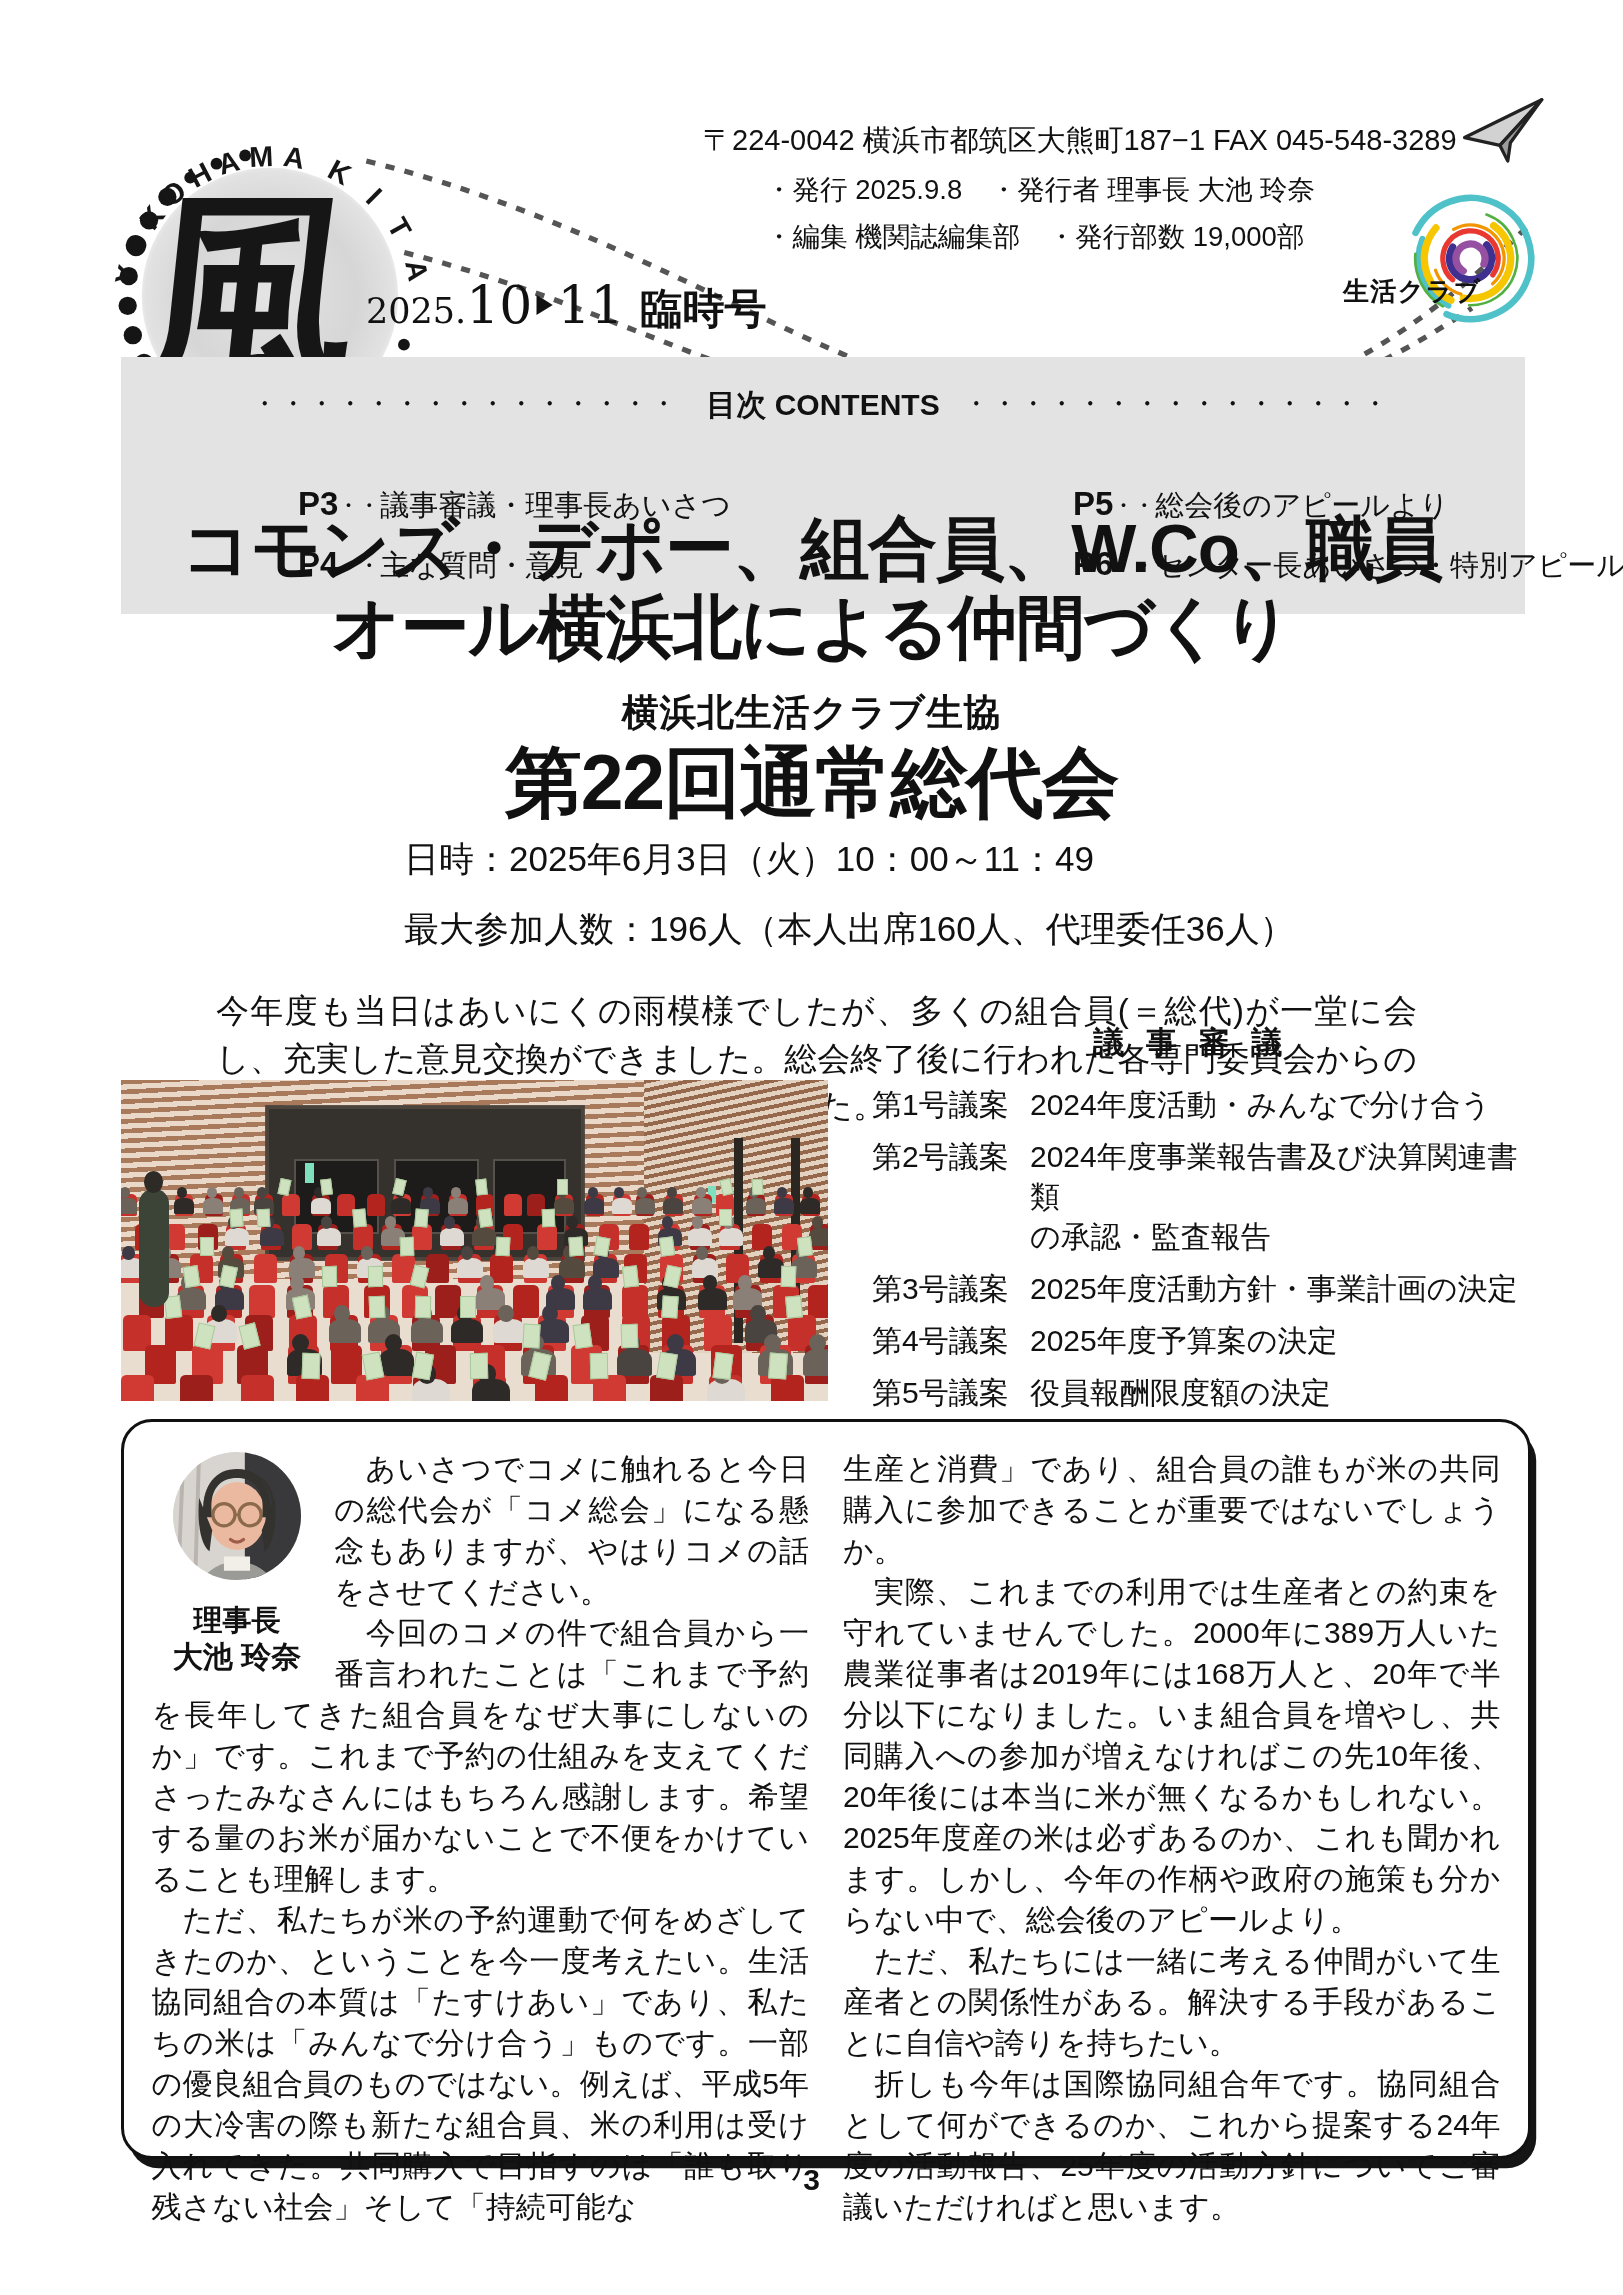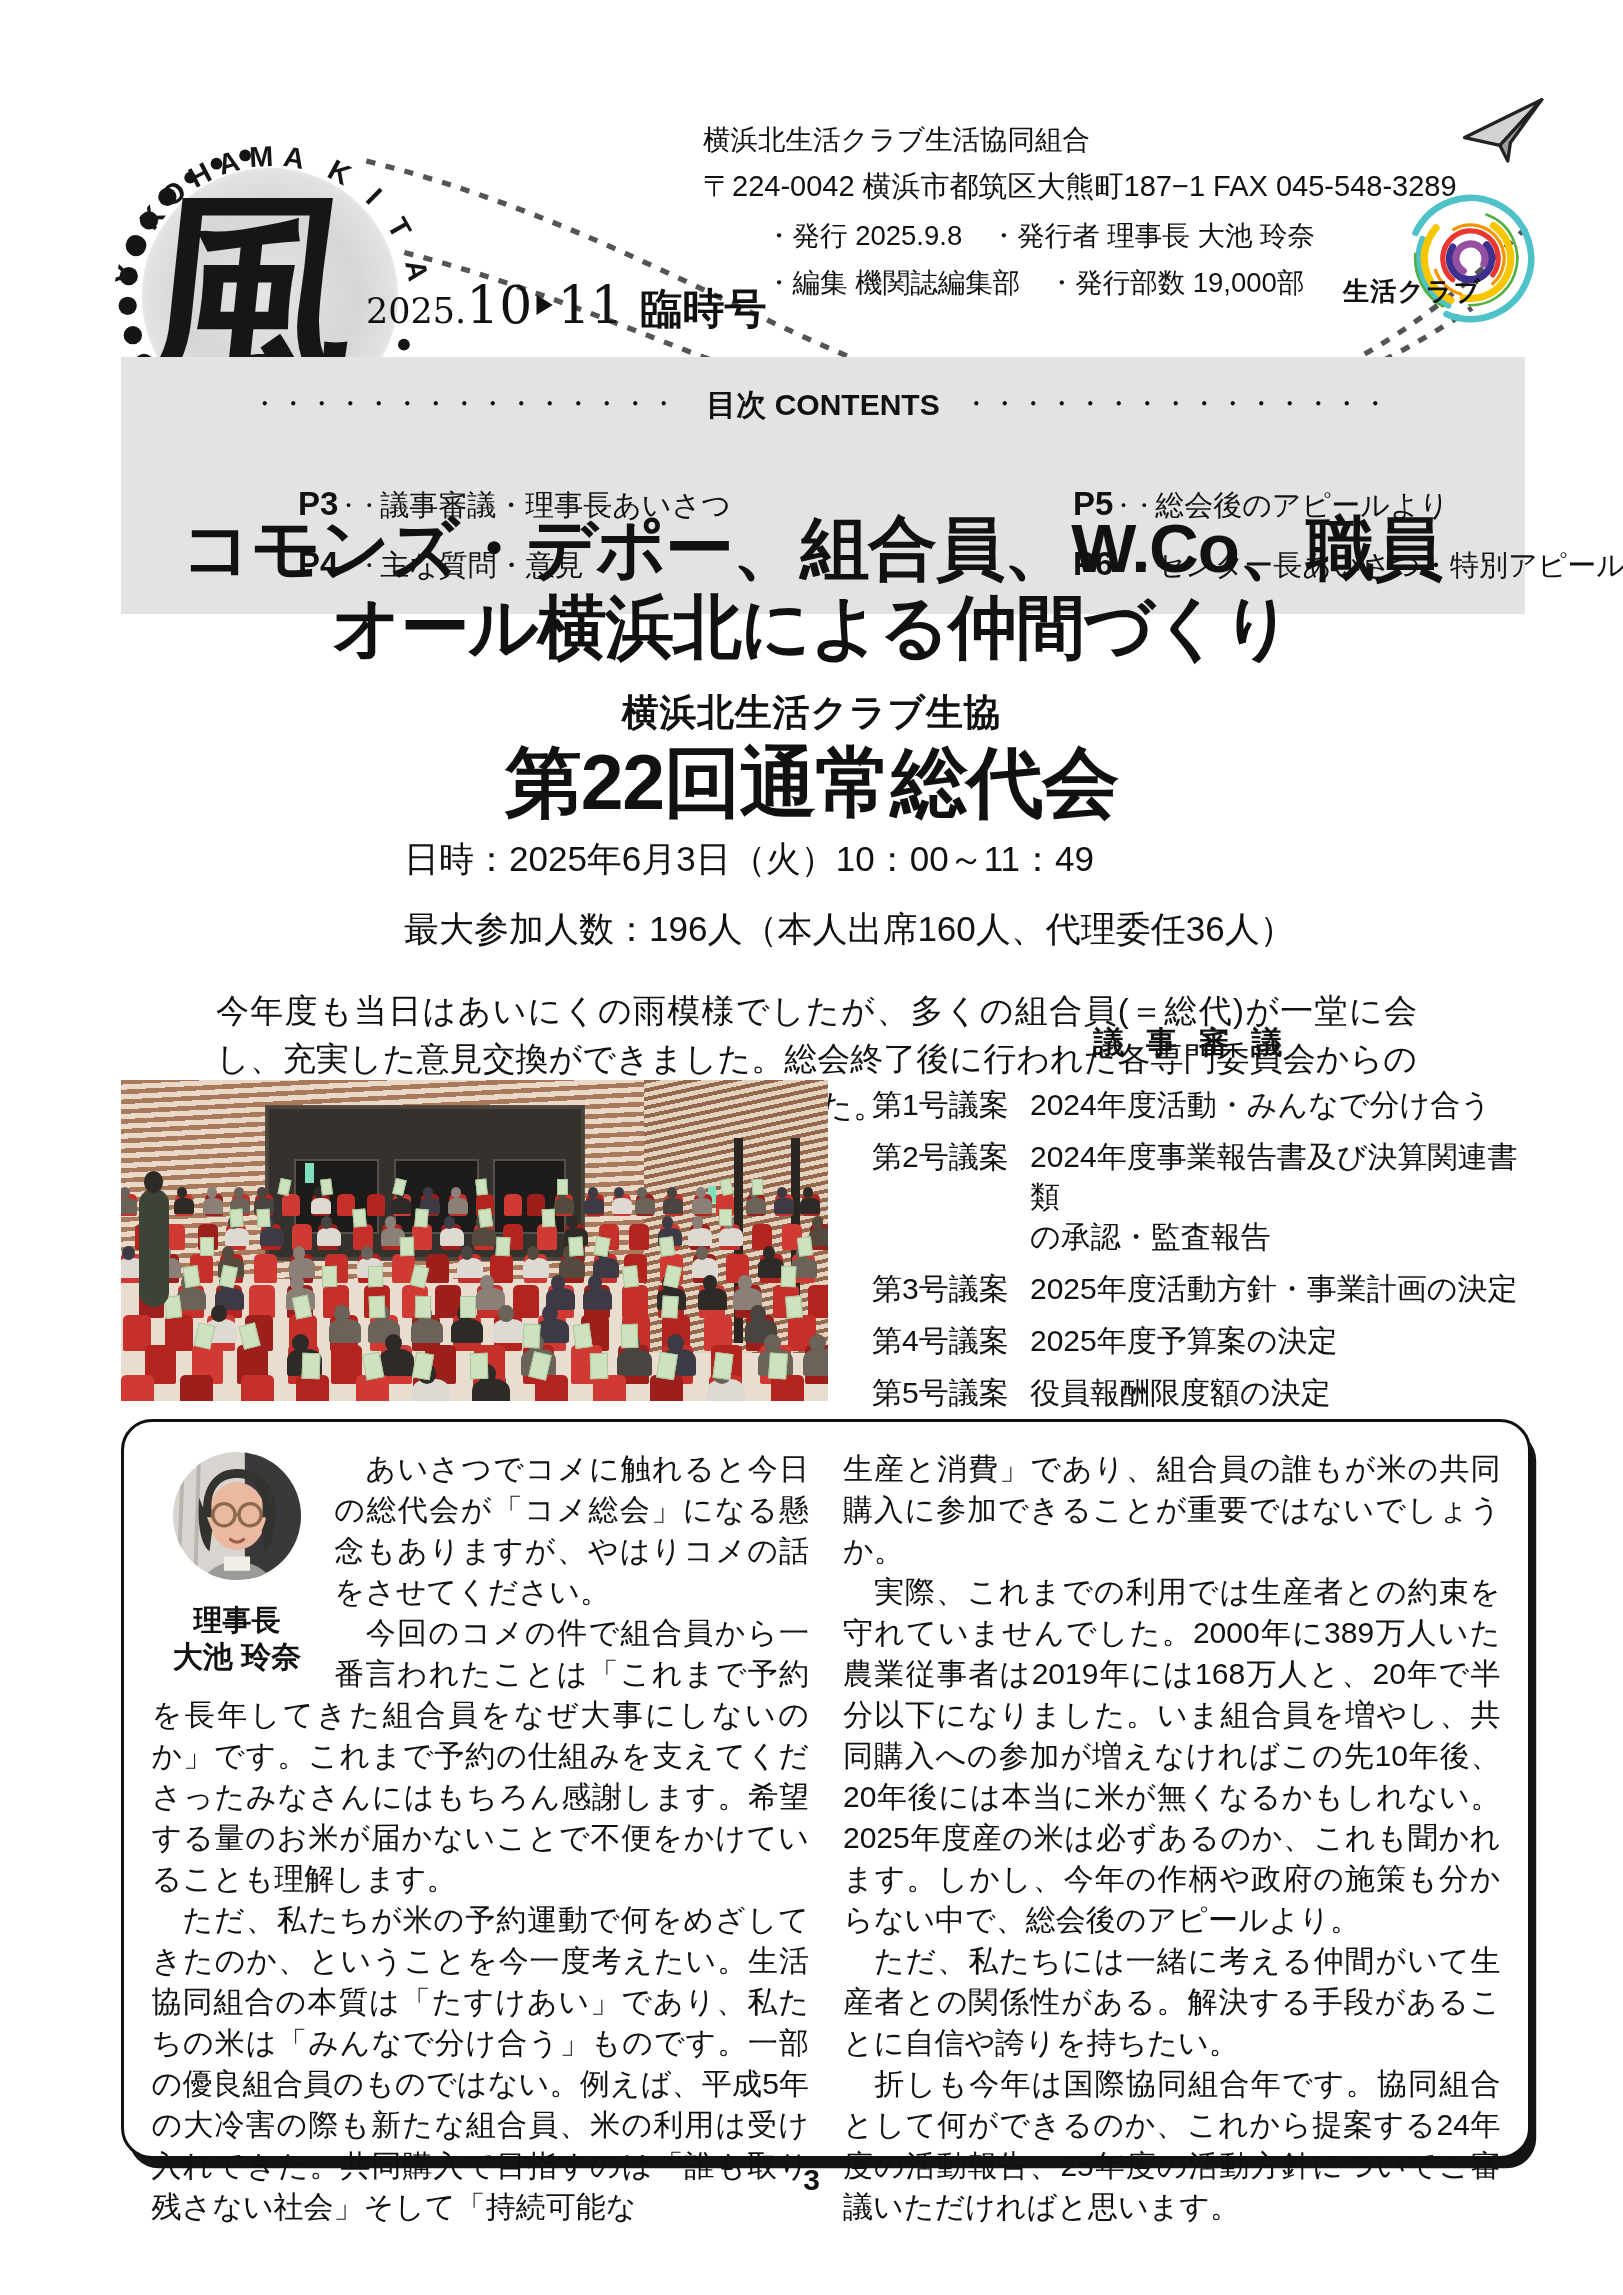--- a/index.html
+++ b/index.html
@@ -145,21 +145,20 @@
       <textPath href="#arcpath" startOffset="6%">YOKOHAMA</textPath>
       <textPath href="#arcpath" startOffset="62%">K I T A</textPath>
     </text>
   </svg>
 
   <div id="issue-line" class="abs">
     <span class="yr">2025.</span><span class="num">10</span><span class="arw">▶</span><span class="num">11</span><span class="sp"></span><span class="gou">臨時号</span>
   </div>
 
   <div id="publisher" class="abs">
-    <div id="pub-org">横浜北生活クラブ生活協同組合</div>
     <div id="pub-address">〒224-0042  横浜市都筑区大熊町187−1   FAX 045-548-3289</div>
     <div id="pub-line3">・発行 2025.9.8　・発行者 理事長 大池 玲奈</div>
     <div id="pub-line4">・編集 機関誌編集部　・発行部数 19,000部</div>
   </div>
 
   <svg id="paper-plane" class="abs" width="85" height="72" viewBox="0 0 130 110">
     <polygon points="4,62 122,4 58,74" fill="#d2d2d2" stroke="#222" stroke-width="5" stroke-linejoin="round"></polygon>
     <polygon points="58,74 122,4 74,70 70,98" fill="#9d9d9d" stroke="#222" stroke-width="5" stroke-linejoin="round"></polygon>
   </svg>
 

